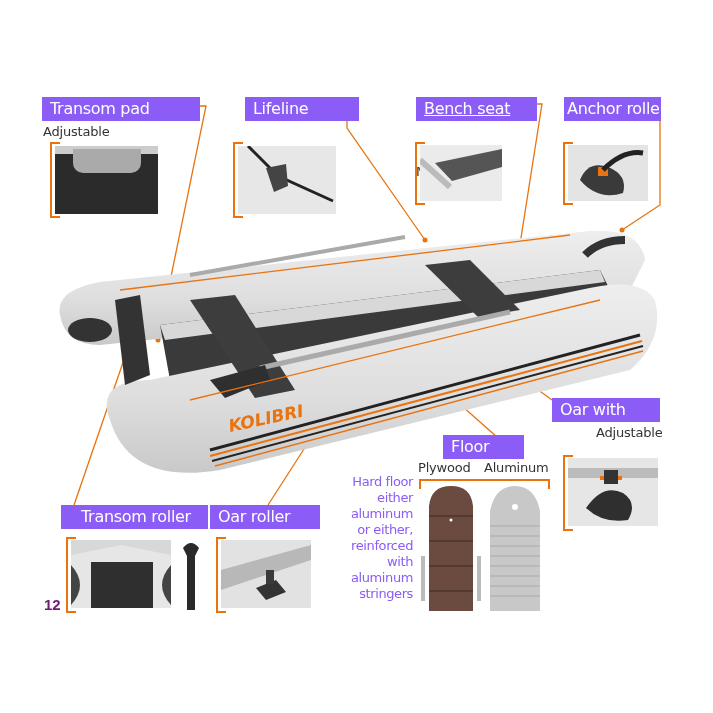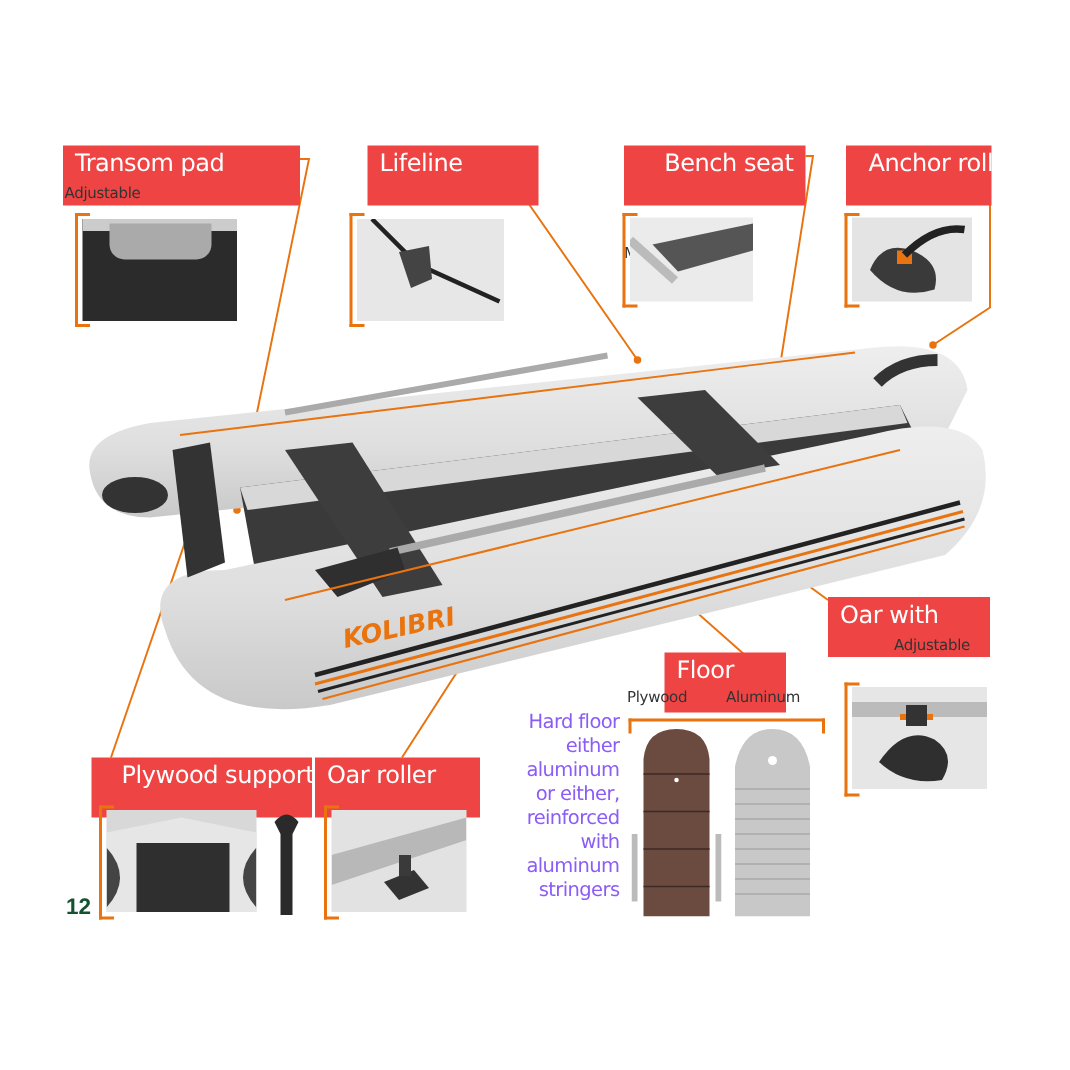--- a/index.html
+++ b/index.html
@@ -1,22 +1,22 @@
 <!DOCTYPE html>
 <html><head>
 <meta charset="utf-8">
 <style>
   html, body { margin:0; padding:0; background:#ffffff; }
   body { width:713px; height:713px; position:relative; overflow:hidden; font-family:"Liberation Sans", sans-serif; }
   .abs { position:absolute; }
-  .label-bar { position:absolute; background:#ef4444; color:#ffffff; font-size:16px; height:40px; line-height:24px; padding:0 8px; box-sizing:border-box; font-family:"DejaVu Sans", sans-serif; letter-spacing:-0.3px; white-space:nowrap; }
-  .sub { position:absolute; font-size:10px; color:#333; font-family:"DejaVu Sans", sans-serif; letter-spacing:-0.2px; }
+  .label-bar { position:absolute; background:#8b5cf6; color:#ffffff; font-size:16px; height:24px; line-height:24px; padding:0 8px; box-sizing:border-box; font-family:"DejaVu Sans", sans-serif; letter-spacing:-0.3px; white-space:nowrap; }
+  .sub { position:absolute; font-size:13px; color:#333; font-family:"DejaVu Sans", sans-serif; letter-spacing:-0.2px; }
   .bracket { position:absolute; border:2px solid #e8730f; border-right:none; width:8px; }
   .thumb { position:absolute; overflow:hidden; }
-  .pagenum { position:absolute; font-weight:bold; font-size:15px; color:#14532d; }
+  .pagenum { position:absolute; font-weight:bold; font-size:15px; color:#701a75; }
   .floor-desc { position:absolute; text-align:right; font-size:13px; line-height:16px; color:#8b5cf6; font-family:"DejaVu Sans", sans-serif; letter-spacing:-0.4px; }
   svg { display:block; }
 </style>
 </head>
 <body>
 
 <svg class="abs" style="left:0;top:0;" width="713" height="713">
   <g stroke="#e8730f" stroke-width="1.3" fill="none">
 
     <polyline points="200,106 206,106 158,340"></polyline>
@@ -97,31 +97,31 @@
 
 <div class="label-bar" style="left:245px;top:97px;width:114px;">Lifeline</div>
 <div class="bracket" style="left:233px;top:142px;height:72px;"></div>
 <div class="thumb" style="left:238px;top:146px;width:98px;height:68px;background:#e7e7e7;">
   <svg width="98" height="68">
       <path d="M10,0 Q30,20 40,30 L95,55" stroke="#222" stroke-width="3" fill="none"></path>
       <polygon points="28,22 48,18 50,40 36,46" fill="#444"></polygon>
     </svg>
 </div>
 
-<div class="label-bar" style="left:416px;top:97px;width:121px;text-align:right;">Bench seat</div>
+<div class="label-bar" style="left:416px;top:97px;width:121px;text-align:left;text-decoration:underline;">Bench seat</div>
 <div class="sub" style="left:416px;top:124px;margin-top:40px;">Movable</div>
 <div class="bracket" style="left:415px;top:142px;height:59px;"></div>
 <div class="thumb" style="left:420px;top:145px;width:82px;height:56px;background:#ebebeb;">
   <svg width="82" height="56">
       <polygon points="15,18 82,4 82,22 32,36" fill="#555"></polygon>
       <line x1="0" y1="15" x2="30" y2="42" stroke="#bbb" stroke-width="6"></line>
     </svg>
 </div>
 
-<div class="label-bar" style="left:564px;top:97px;width:97px;padding:0 15px;">Anchor roller</div>
+<div class="label-bar" style="left:564px;top:97px;width:97px;padding:0 3px;">Anchor roller</div>
 <div class="bracket" style="left:563px;top:142px;height:59px;"></div>
 <div class="thumb" style="left:568px;top:145px;width:80px;height:56px;background:#e4e4e4;">
   <svg width="80" height="56">
       <path d="M12,35 Q20,15 40,22 Q60,30 55,48 Q30,56 12,35 Z" fill="#3a3a3a"></path>
       <rect x="30" y="22" width="10" height="9" fill="#e8730f"></rect>
       <path d="M35,25 Q55,5 75,8" stroke="#222" stroke-width="5" fill="none"></path>
     </svg>
 </div>
 
 <div class="label-bar" style="left:552px;top:398px;width:108px;">Oar with</div>
@@ -171,21 +171,21 @@
       <line x1="5" y1="60" x2="55" y2="60"></line>
       <line x1="5" y1="70" x2="55" y2="70"></line>
       <line x1="5" y1="80" x2="55" y2="80"></line>
       <line x1="5" y1="90" x2="55" y2="90"></line>
       <line x1="5" y1="100" x2="55" y2="100"></line>
       <line x1="5" y1="110" x2="55" y2="110"></line>
     </g>
   <circle cx="30" cy="21" r="3" fill="#fff"></circle>
 </svg>
 
-<div class="label-bar" style="left:61px;top:505px;width:147px;padding:0 0 0 20px;">Plywood support</div>
+<div class="label-bar" style="left:61px;top:505px;width:147px;padding:0 0 0 20px;">Transom roller</div>
 <div class="bracket" style="left:66px;top:537px;height:72px;"></div>
 <div class="thumb" style="left:71px;top:540px;width:100px;height:68px;background:#d8d8d8;">
   <svg width="100" height="68">
       <path d="M0,15 L50,5 L100,15 L100,68 L0,68 Z" fill="#e6e6e6"></path>
       <path d="M20,22 L82,22 L82,68 L20,68 Z" fill="#2f2f2f"></path>
       <path d="M0,25 Q18,45 0,65" fill="#444"></path>
       <path d="M100,25 Q82,45 100,65" fill="#444"></path>
     </svg>
 </div>
 <svg class="abs" style="left:180px;top:540px;" width="22" height="70" viewBox="0 0 22 70">

